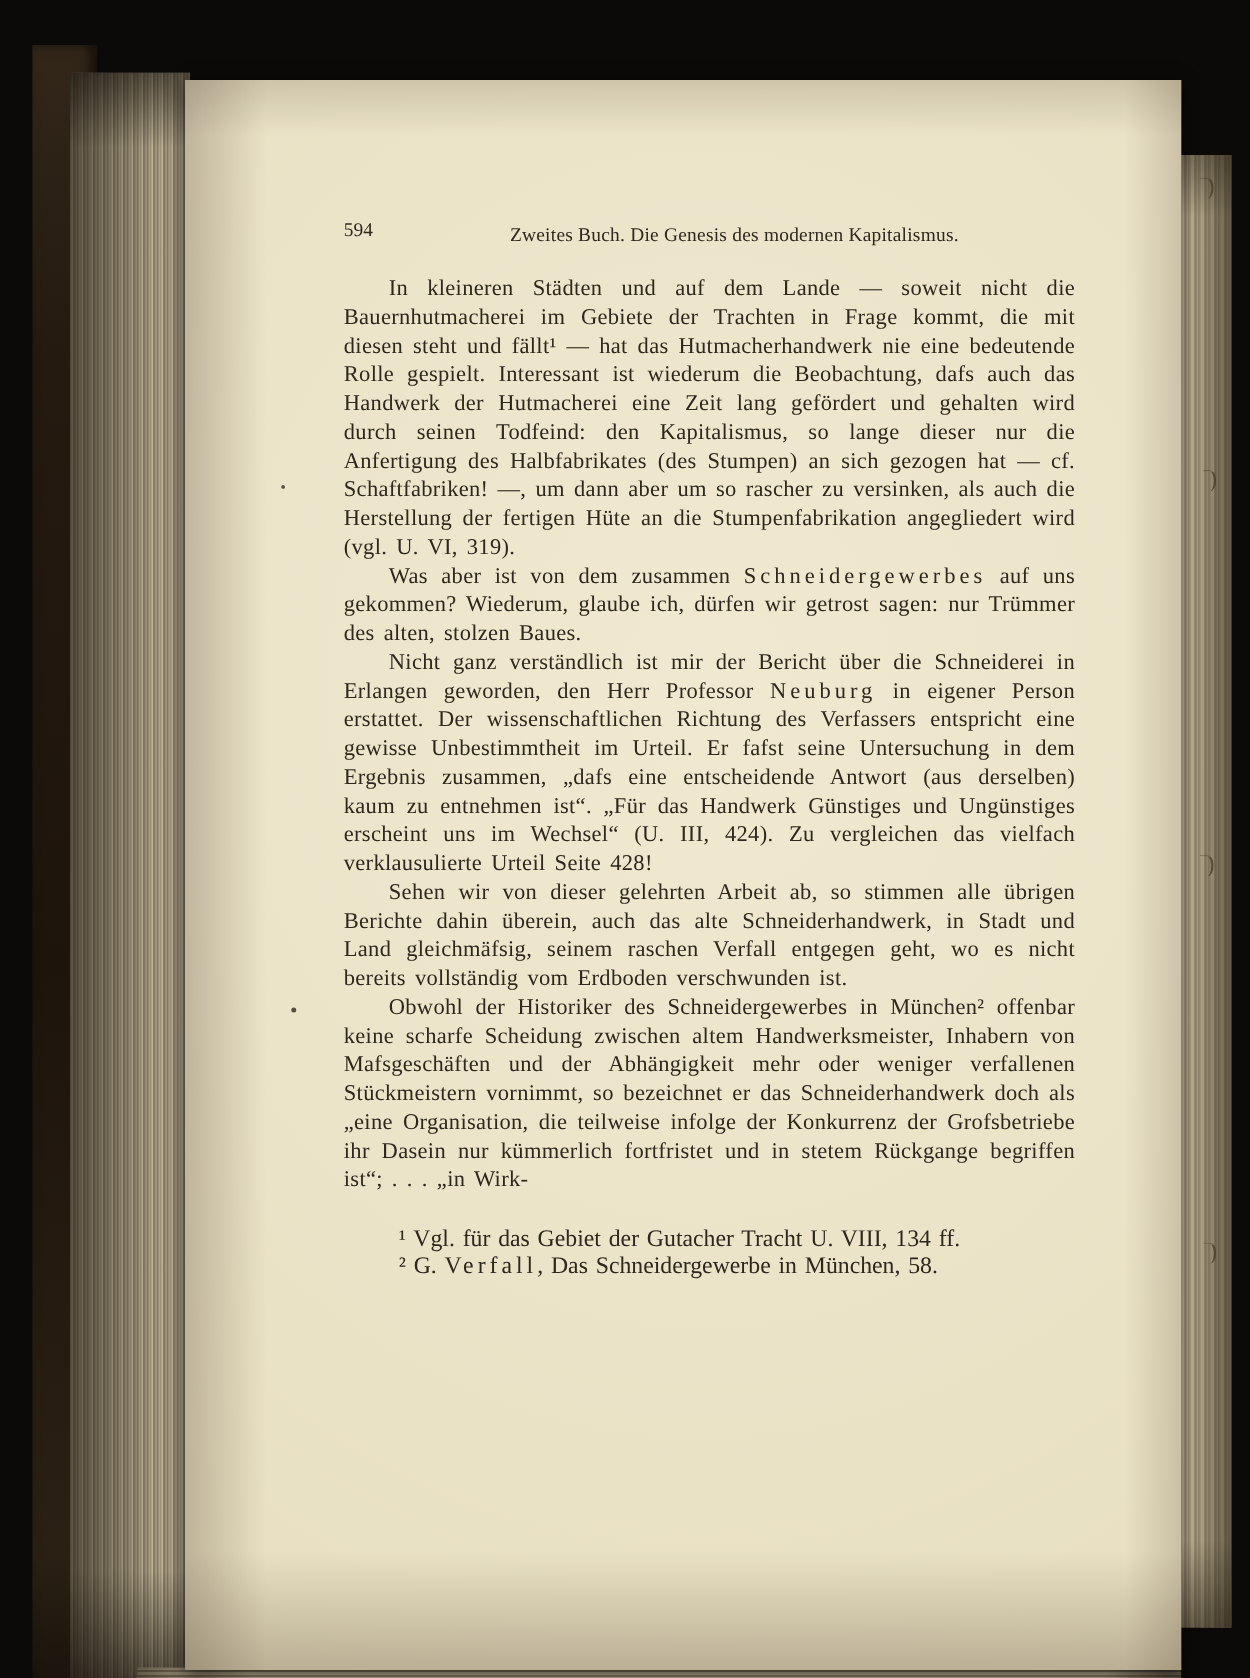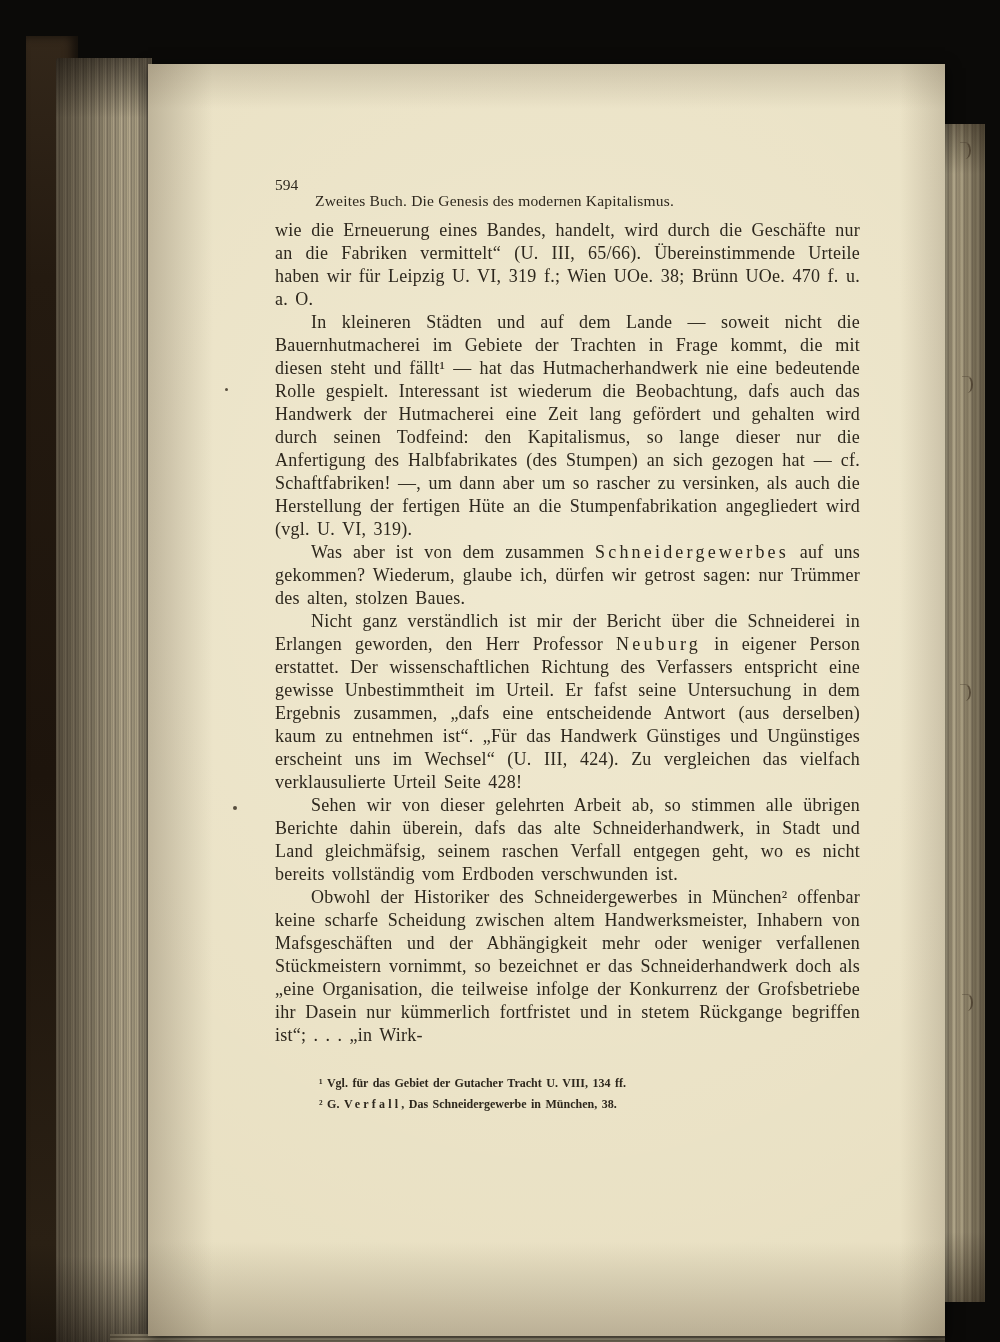--- a/index.html
+++ b/index.html
@@ -98,22 +98,22 @@
     width: 585px; height: 22px;
     font-size: 15.5px;
     color: #2e281e;
   }
   .pagenum {
     position: absolute;
     left: 0; top: 0;
   }
   .running-title {
     position: absolute;
-    left: 40px; right: 0; top: 16px;
-    text-align: left;
+    left: 40px; right: 0; top: 4px;
+    text-align: center;
     letter-spacing: 0.2px;
   }
   .text-block {
     position: absolute;
     left: 127px; top: 155px;
     width: 585px;
     color: #2d271d;
   }
   .body-text p {
     margin: 0;
@@ -124,26 +124,25 @@
     word-spacing: 2.5px;
     letter-spacing: 0.25px;
   }
   .body-text p.noindent { text-indent: 0; }
   .spaced { letter-spacing: 3.2px; }
   .footnotes {
     margin-top: 26px;
   }
   .footnotes p {
     margin: 0;
-    font-size: 12px;
+    font-size: 19px;
     line-height: 21px;
     text-align: justify;
     text-indent: 44px;
     word-spacing: 1.5px;
-    font-weight: bold;
   }
 </style>
 </head>
 <body>
 
 <div class="scan">
 
   <div class="cover"></div>
   <div class="stack-left"></div>
   <div class="stack-right"></div>
@@ -156,30 +155,29 @@
 
   <div class="page">
 
     <div class="header">
       <span class="pagenum">594</span>
       <span class="running-title">Zweites Buch. Die Genesis des modernen Kapitalismus.</span>
     </div>
 
     <div class="text-block">
       <div class="body-text" id="body-text">
-          <p class="noindent"><span>wie die Erneuerung eines Bandes, handelt, wird durch die Geschäfte nur an die Fabriken vermittelt“ (U. III, 65/66). Übereinstimmende Urteile haben wir für Leipzig U. VI, 319 f.; Wien UOe. 38; Brünn UOe. 470 f. u. a. O.</span></p>
           <p><span>In kleineren Städten und auf dem Lande — soweit nicht die Bauernhutmacherei im Gebiete der Trachten in Frage kommt, die mit diesen steht und fällt¹ — hat das Hutmacherhandwerk nie eine bedeutende Rolle gespielt. Interessant ist wiederum die Beobachtung, dafs auch das Handwerk der Hutmacherei eine Zeit lang gefördert und gehalten wird durch seinen Todfeind: den Kapitalismus, so lange dieser nur die Anfertigung des Halbfabrikates (des Stumpen) an sich gezogen hat — cf. Schaftfabriken! —, um dann aber um so rascher zu versinken, als auch die Herstellung der fertigen Hüte an die Stumpenfabrikation angegliedert wird (vgl. U. VI, 319).</span></p>
           <p><span>Was aber ist von dem zusammen </span><span class="spaced">Schneidergewerbes</span><span> auf uns gekommen? Wiederum, glaube ich, dürfen wir getrost sagen: nur Trümmer des alten, stolzen Baues.</span></p>
           <p><span>Nicht ganz verständlich ist mir der Bericht über die Schneiderei in Erlangen geworden, den Herr Professor </span><span class="spaced">Neuburg</span><span> in eigener Person erstattet. Der wissenschaftlichen Richtung des Verfassers entspricht eine gewisse Unbestimmtheit im Urteil. Er fafst seine Untersuchung in dem Ergebnis zusammen, „dafs eine entscheidende Antwort (aus derselben) kaum zu entnehmen ist“. „Für das Handwerk Günstiges und Ungünstiges erscheint uns im Wechsel“ (U. III, 424). Zu vergleichen das vielfach verklausulierte Urteil Seite 428!</span></p>
-          <p><span>Sehen wir von dieser gelehrten Arbeit ab, so stimmen alle übrigen Berichte dahin überein, dafs das alte Schneiderhandwerk, in Stadt und Land gleichmäfsig, seinem raschen Verfall entgegen geht, wo es nicht bereits vollständig vom Erdboden verschwunden ist.</span></p>
+          <p><span>Sehen wir von dieser gelehrten Arbeit ab, so stimmen alle übrigen Berichte dahin überein, auch das alte Schneiderhandwerk, in Stadt und Land gleichmäfsig, seinem raschen Verfall entgegen geht, wo es nicht bereits vollständig vom Erdboden verschwunden ist.</span></p>
           <p><span>Obwohl der Historiker des Schneidergewerbes in München² offenbar keine scharfe Scheidung zwischen altem Handwerksmeister, Inhabern von Mafsgeschäften und der Abhängigkeit mehr oder weniger verfallenen Stückmeistern vornimmt, so bezeichnet er das Schneiderhandwerk doch als „eine Organisation, die teilweise infolge der Konkurrenz der Grofsbetriebe ihr Dasein nur kümmerlich fortfristet und in stetem Rückgange begriffen ist“; . . . „in Wirk-</span></p>
         </div>
       <div class="footnotes" id="footnotes">
           <p><span>¹ Vgl. für das Gebiet der Gutacher Tracht U. VIII, 134 ff.</span></p>
-          <p><span>² G. </span><span class="spaced">Verfall</span><span>, Das Schneidergewerbe in München, 38.</span></p>
+          <p><span>² G. </span><span class="spaced">Verfall</span><span>, Das Schneidergewerbe in München, 58.</span></p>
         </div>
     </div>
 
   </div>
 
   <div class="speck" style="left:233px; top:770px;"></div>
   <div class="speck" style="left:225px; top:352px; width:3px; height:3px;"></div>
 
 </div>
 

